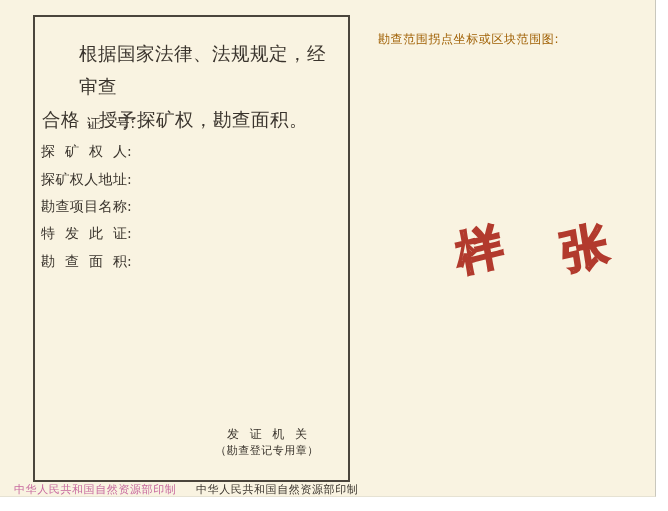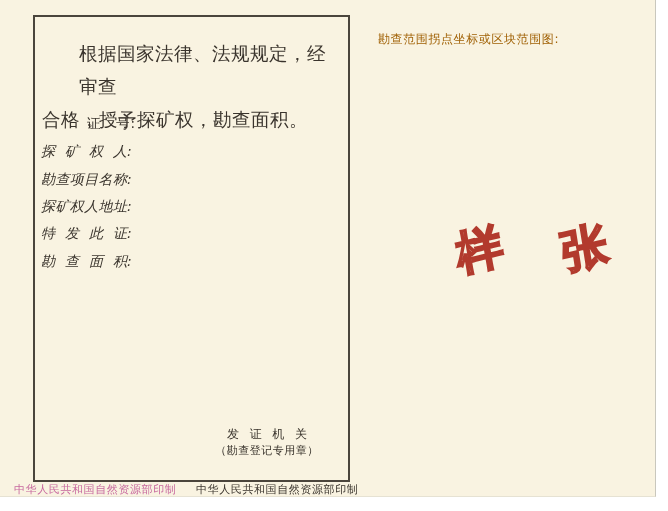--- a/index.html
+++ b/index.html
@@ -23,21 +23,21 @@
     position: absolute; left: 25px; top: 15px; width: 317px; height: 467px;
     border: 2px solid #4b453c; background: #f9f3e1; margin-left: 8px;
   }
 
   .statement { position: absolute; left: 7px; right: 5px; top: 20px; color: #3a342d;
     font-size: 18.5px; line-height: 33px; letter-spacing: 0.5px; font-weight: 500; }
   .statement .line1 { padding-left: 37px; }
 
   .cert-no { position: absolute; left: 52px; top: 98px; font-size: 13.5px; color: #3a342d; letter-spacing: 1px; text-align: right; }
 
-  .fields { position: absolute; left: 6px; top: 121px; right: 4px; font-style: italic; }
+  .fields { position: absolute; left: 6px; top: 121px; right: 4px; }
   .field-row { height: 27.4px; line-height: 27.4px; font-size: 14px; color: #3a342d; white-space: nowrap; }
   .f-label {
     display: inline-block; width: 86px;
     text-align: justify; text-align-last: justify;
     vertical-align: middle;
   }
   .f-colon { display: inline-block; vertical-align: middle; }
 
   .issuer { position: absolute; left: 168px; top: 409px; width: 128px; text-align: center; color: #3a342d; }
   .issuer .authority { font-size: 12px; line-height: 17px; }
@@ -75,24 +75,24 @@
         <div class="line2">合格，授予探矿权，勘查面积。</div>
       </div>
 
       <div class="cert-no">证　号:</div>
 
       <div class="fields">
         <div class="field-row">
           <span class="f-label">探矿权人</span><span class="f-colon">:</span>
         </div>
         <div class="field-row">
-          <span class="f-label">勘查项目名称</span><span class="f-colon">:</span>
+          <span class="f-label">探矿权人地址</span><span class="f-colon">:</span>
         </div>
         <div class="field-row">
-          <span class="f-label">探矿权人地址</span><span class="f-colon">:</span>
+          <span class="f-label">勘查项目名称</span><span class="f-colon">:</span>
         </div>
         <div class="field-row">
           <span class="f-label">特发此证</span><span class="f-colon">:</span>
         </div>
         <div class="field-row">
           <span class="f-label">勘查面积</span><span class="f-colon">:</span>
         </div>
       </div>
 
       <div class="issuer">

